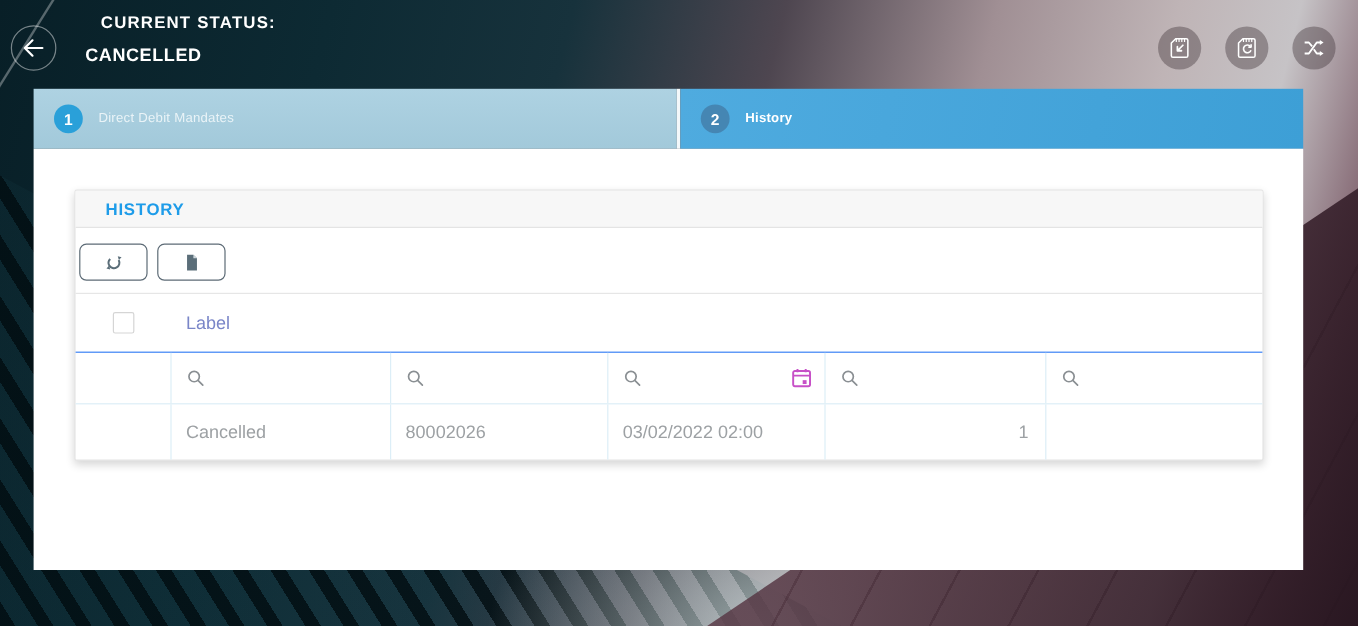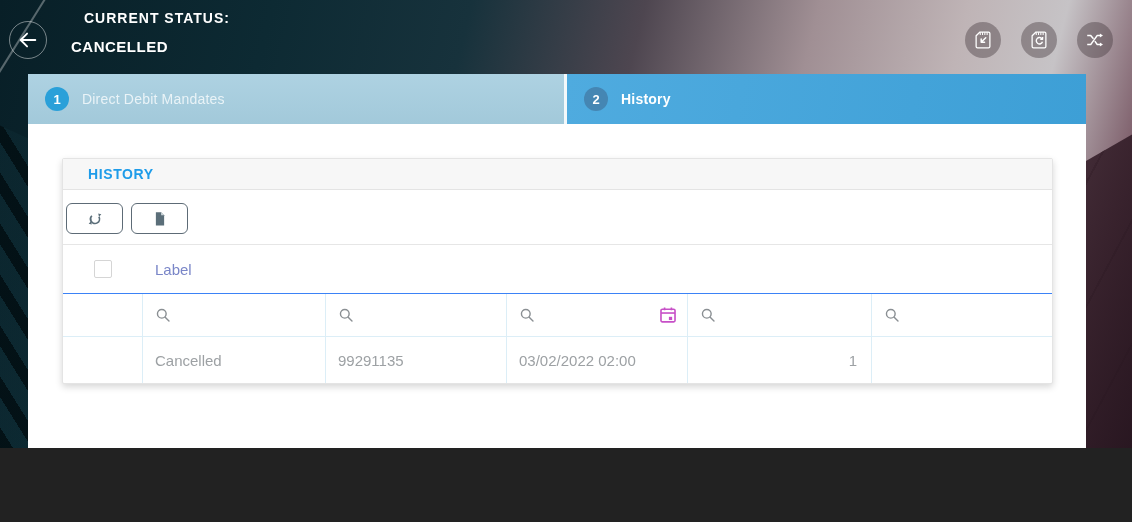--- a/index.html
+++ b/index.html
@@ -1,17 +1,17 @@
 <!DOCTYPE html>
 <html><head>
 <meta charset="utf-8">
 <style>
   * { margin:0; padding:0; box-sizing:border-box; }
   body { font-family:"Liberation Sans", sans-serif; background:#222; }
-  .screen { position:relative; width:1132px; height:448px; overflow:hidden; background:#0d2a33; }
+  .screen { position:relative; width:1132px; height:522px; overflow:hidden; background:#0d2a33; }
 
   
   .bg-base { position:absolute; inset:0;
     background:linear-gradient(104deg,#081f27 0%,#0d2a33 22%,#17323c 38%,#4e4650 52%,#a08f94 66%,#bfb4b6 78%,#c6c3c6 86%,#7e5f6b 94%,#3a2733 100%); }
   .bg-stripes { position:absolute; inset:0; opacity:.9;
     background:repeating-linear-gradient(58deg,rgba(2,14,18,.92) 0 11px,rgba(24,64,74,.18) 11px 27px);
     clip-path:polygon(0 28%,62% 100%,0 100%); }
   .bg-light { position:absolute; inset:0;
     background:radial-gradient(ellipse 360px 280px at 58% 104%,rgba(214,228,228,.8),rgba(214,228,228,0) 70%); }
   .bg-maroon { position:absolute; inset:0;
@@ -36,21 +36,21 @@
   
   .tabbar { position:absolute; left:28px; top:74px; width:1058px; height:50px; display:flex; z-index:2; }
   .tab { display:flex; align-items:center; padding-left:17px; cursor:pointer; }
   .tab-1 { width:536px; background:linear-gradient(180deg,#aed2e2,#a2c9da); }
   .tab-gap { width:3px; background:#f3f8fa; }
   .tab-2 { flex:1; background:linear-gradient(100deg,#4fabdf,#3d9fd6); }
   .badge { width:24px; height:24px; border-radius:50%; display:flex; align-items:center; justify-content:center;
     font-size:13px; font-weight:bold; color:#fff; margin-right:13px; flex:none; }
   .tab-1 .badge { background:#2aa0d9; }
   .tab-2 .badge { background:#4586b3; }
-  .tab-label { font-size:14px; letter-spacing:.2px; }
+  .tab-label { font-size:11px; letter-spacing:.2px; }
   .tab-1 .tab-label { color:rgba(248,251,252,.82); font-weight:500; }
   .tab-2 .tab-label { color:#fff; font-weight:700; }
 
   
   .panel { position:absolute; left:28px; top:124px; width:1058px; height:351px; background:#fff; z-index:2; }
   .card { position:absolute; left:34px; top:34px; width:991px; border:1px solid #e4e4e4; border-radius:2px;
     background:#fff; box-shadow:0 3px 7px rgba(0,0,0,.16); }
   .card-header { height:31px; background:#f7f7f7; border-bottom:1px solid #e4e4e4; display:flex;
     align-items:center; padding-left:25px; font-size:14px; font-weight:bold; letter-spacing:.6px; color:#1e9ce9; }
   .card-toolbar { height:55px; border-bottom:1px solid #e6e6e6; display:flex; align-items:flex-start;
@@ -210,21 +210,21 @@
             <svg width="17" height="17" viewBox="0 0 18 18">
               <circle cx="7.2" cy="7.2" r="4.6" fill="none" stroke="#8a8f93" stroke-width="1.5"></circle>
               <path d="M10.8 10.8l4 4" stroke="#8a8f93" stroke-width="1.5" stroke-linecap="round"></path>
             </svg>
           </div>
         </div>
 
         <div class="grid-row drow">
           <div class="dcell"></div>
           <div class="dcell">Cancelled</div>
-          <div class="dcell">99291135</div>
+          <div class="dcell">80002026</div>
           <div class="dcell">03/02/2022 02:00</div>
           <div class="dcell num">1</div>
           <div class="dcell"></div>
         </div>
       </div>
 
     </section>
   </main>
 </div>
 

